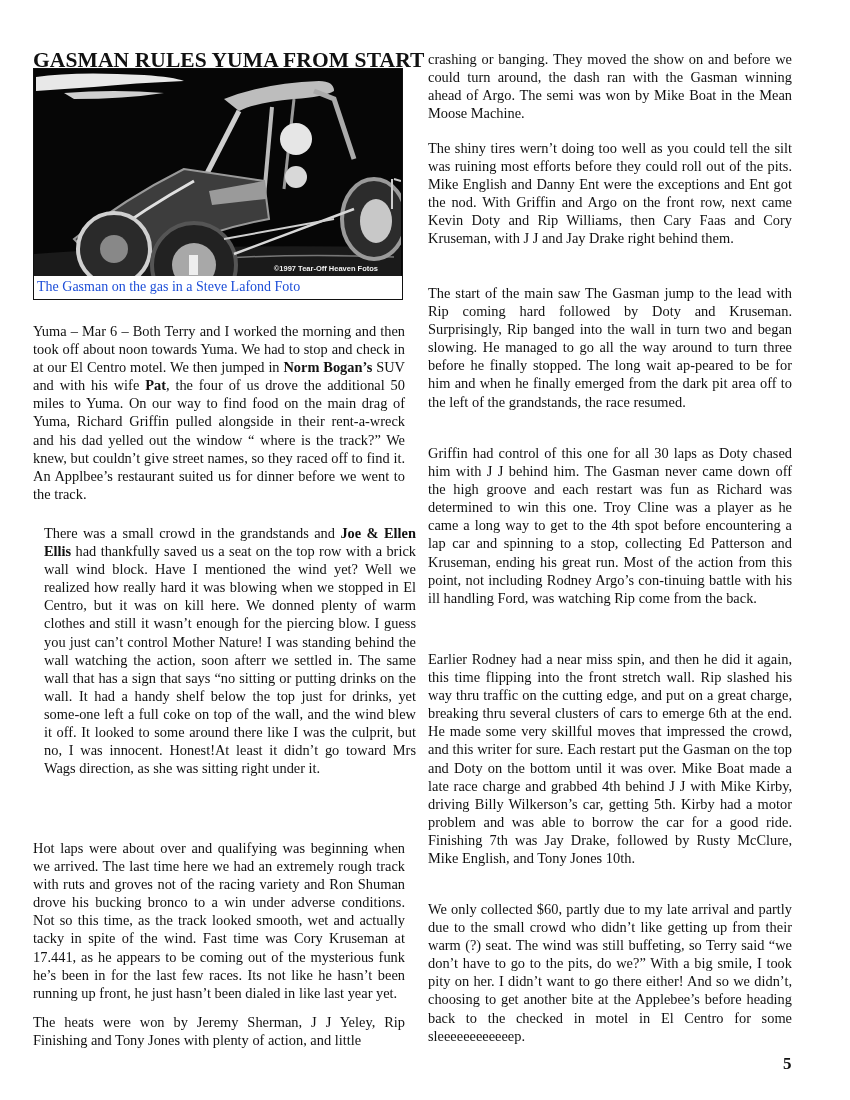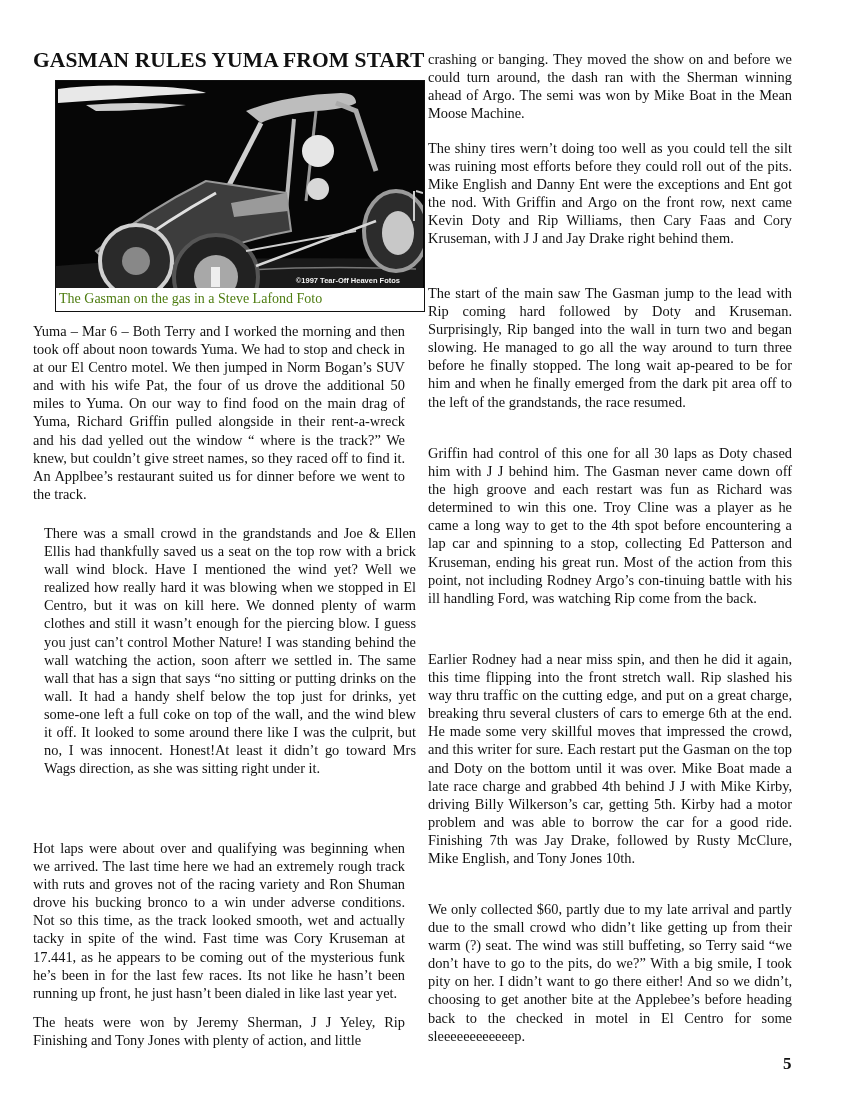--- a/index.html
+++ b/index.html
@@ -1,30 +1,30 @@
 <!DOCTYPE html>
 <html><head>
 <meta charset="utf-8">
 <style>
   html, body { margin:0; padding:0; background:#ffffff; }
   body { width:850px; height:1100px; position:relative; overflow:hidden;
          font-family:"Liberation Serif", serif; color:#111; }
   .title { position:absolute; left:33px; top:48px; width:372px; margin:0;
            font-weight:bold; font-size:21.5px; letter-spacing:0.1px; white-space:nowrap;
            text-align:center; }
-  .photo-box { position:absolute; left:33px; top:80px; width:370px; height:232px;
-               border:1.5px solid #111; box-sizing:border-box; background:#fff;margin-left:22px; }
+  .photo-box { position:absolute; left:33px; top:68px; width:370px; height:232px;
+               border:1.5px solid #111; box-sizing:border-box; background:#fff; }
   .photo { position:absolute; left:0; top:0; width:100%; height:207px; background:#050505; overflow:hidden; }
   .photo svg { display:block; }
   .credit { position:absolute; right:24px; bottom:3px; font-family:"Liberation Sans", sans-serif;
             font-size:7.5px; font-weight:bold; color:#f2f2f2; }
-  .caption { position:absolute; left:3px; top:209px; font-size:14px; line-height:18px; color:#4d7c0f;
+  .caption { position:absolute; left:3px; top:209px; font-size:14px; line-height:18px; color:#1d4ed8;
              white-space:nowrap; }
   .para { position:absolute; margin:0; font-size:14.4px; line-height:18.1px; text-align:justify; }
-  .para b { font-weight:normal; }
+  .para b { font-weight:bold; }
   .pagenum { position:absolute; left:783px; top:1054px; font-weight:bold; font-size:17px; }
 </style>
 </head>
 <body>
 
 <h1 class="title">GASMAN RULES YUMA FROM START</h1>
 
 <div class="photo-box">
   <div class="photo">
     <svg width="367" height="207" viewBox="0 0 367 207">
@@ -78,20 +78,20 @@
 </p>
 
 <p class="para" style="left:33px; top:839px; width:372px;">
   <span>Hot laps were about over and qualifying was beginning when we arrived. The last time here we had an extremely rough track with ruts and groves not of the racing variety and Ron Shuman drove his bucking bronco to a win under adverse conditions. Not so this time, as the track looked smooth, wet  and actually tacky in spite of the wind. Fast time was Cory Kruseman at 17.441, as he appears to be coming out of the mysterious funk he’s been in for the last few races. Its not like he hasn’t been running up front, he just hasn’t been dialed in like last year yet.</span>
 </p>
 
 <p class="para" style="left:33px; top:1013px; width:372px;">
   <span>The heats were won by Jeremy Sherman, J J Yeley, Rip Finishing and Tony Jones with plenty of action, and little</span>
 </p>
 
-<p class="para" style="left:428px; top:50px; width:364px;">crashing or banging. They moved the show on and before we could turn around, the dash ran with the Sherman winning ahead of Argo. The semi was won by Mike Boat in the Mean Moose Machine.</p>
+<p class="para" style="left:428px; top:50px; width:364px;">crashing or banging. They moved the show on and before we could turn around, the dash ran with the Gasman winning ahead of Argo. The semi was won by Mike Boat in the Mean Moose Machine.</p>
 <p class="para" style="left:428px; top:139px; width:364px;">The shiny tires wern’t doing too well as you could tell the silt was ruining most efforts before they could roll out of the pits. Mike English and Danny Ent were the exceptions and Ent got the nod. With Griffin and Argo on the front row, next came Kevin Doty and Rip Williams, then Cary Faas and Cory Kruseman, with J J and Jay Drake right behind them.</p>
 <p class="para" style="left:428px; top:284px; width:364px;">The start of the main saw The Gasman jump to the lead with Rip coming hard followed by Doty and Kruseman. Surprisingly, Rip banged into the wall in turn two and began slowing. He managed to go all the way around to turn three before he finally stopped.  The long wait ap-peared to be for him and when he finally emerged from the dark pit area off to the left of the grandstands, the race resumed.</p>
 <p class="para" style="left:428px; top:444px; width:364px;">Griffin had control of this one for all 30 laps as Doty chased him with J J behind him. The Gasman never came down off the high groove and each restart was fun as Richard was determined to win this one. Troy Cline was a player as he came a long way to get to the 4th spot before encountering a lap car and spinning to a stop, collecting Ed Patterson and Kruseman, ending his great run. Most of the action from this point, not including Rodney Argo’s con-tinuing battle with his ill handling Ford, was watching Rip come from the back.</p>
 <p class="para" style="left:428px; top:650px; width:364px;">Earlier Rodney had a near miss spin, and then he did it again, this time flipping into the front stretch wall. Rip slashed his way thru traffic on the cutting edge, and put on a great charge, breaking thru several clusters of cars to emerge 6th at the end. He made some very skillful moves that impressed the crowd, and this writer for sure. Each restart put the Gasman on the top and Doty on the bottom until it was over. Mike Boat made a late race charge and grabbed 4th behind J J with Mike Kirby, driving Billy Wilkerson’s car, getting 5th. Kirby had a motor problem and was able to borrow the car for a good ride. Finishing 7th was Jay Drake, followed by Rusty McClure, Mike English, and Tony Jones 10th.</p>
 <p class="para" style="left:428px; top:900px; width:364px;">We only collected $60, partly due to my late arrival and partly due to the small crowd who didn’t like getting up from their warm (?) seat. The wind was still buffeting, so Terry said “we don’t have to go to the pits, do we?” With a big smile, I took pity on her. I didn’t want to go there either! And so we didn’t, choosing to get another bite at the Applebee’s before heading back to the checked in motel in El Centro for some sleeeeeeeeeeeep.</p>
 
 <div class="pagenum">5</div>
 
 </body></html>

